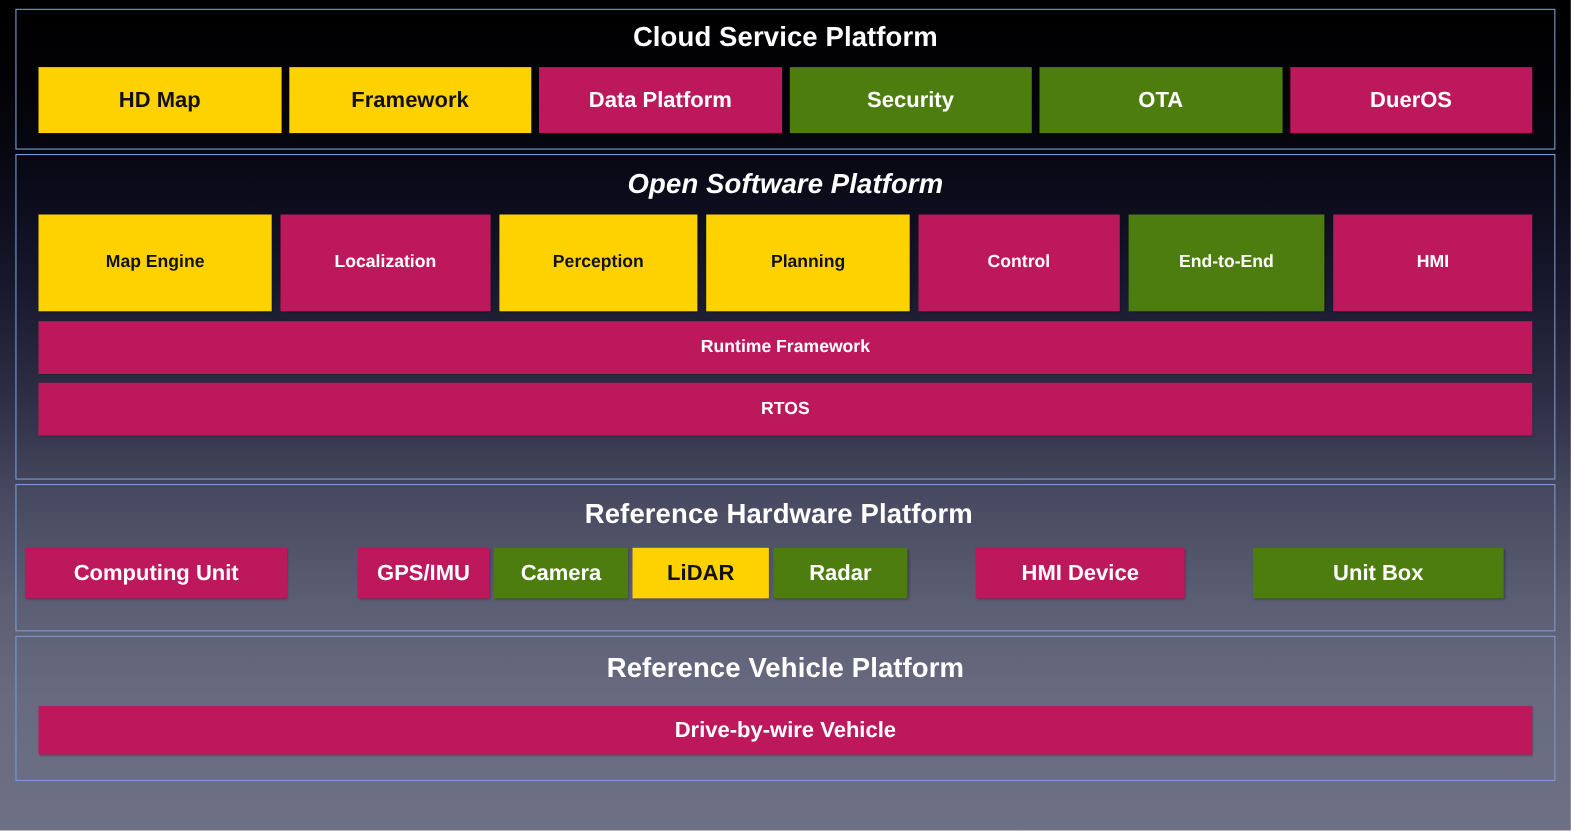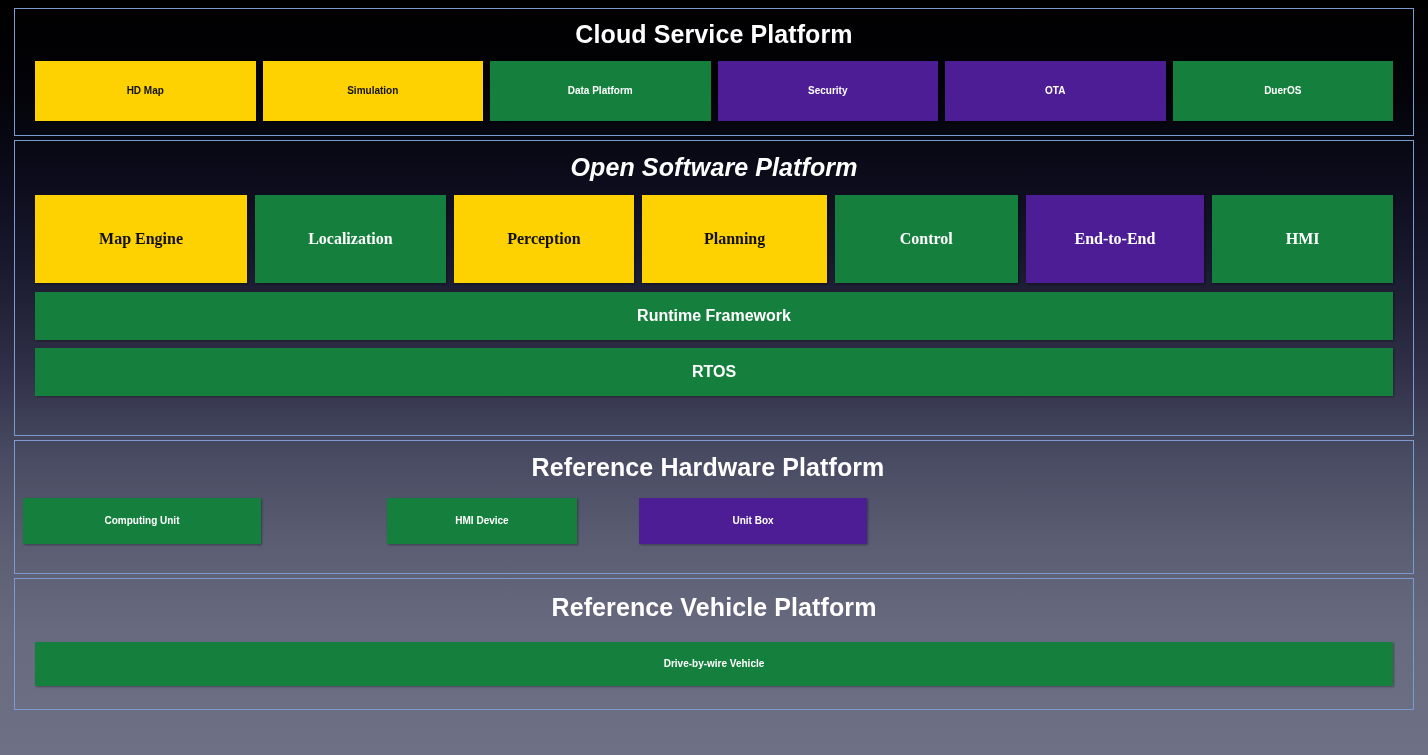--- a/index.html
+++ b/index.html
@@ -68,21 +68,20 @@
   #layer-software {
     height: 296px;
     padding: 14px 20px 16px 20px;
   }
   #layer-software .layer-title { margin-bottom: 15px; font-style: italic; }
   #layer-software .module-row {
     display: flex;
     gap: 8px;
     height: 88px;
     margin-bottom: 9px;
-    font-family: Liberation Serif, serif;
   }
   #layer-software .bar-row { height: 48px; margin-bottom: 8px; }
   #layer-software .bar-row:last-child { margin-bottom: 0; }
   #layer-software .bar-row .cell { width: 100%; height: 100%; }
 
   
   #layer-hardware {
     height: 134px;
     padding: 14px 20px 16px 8px;
   }
@@ -106,46 +105,46 @@
   }
   #layer-vehicle .layer-title { margin-bottom: 22px; text-align: center; }
   #layer-vehicle .row { height: 44px; }
   #layer-vehicle .cell { width: 100%; height: 100%; }
 
   
   .cell {
     display: flex;
     align-items: center;
     justify-content: center;
-    font-size: 10px;
+    font-size: 20px;
     font-weight: bold;
     text-align: center;
     line-height: 1.15;
     box-shadow: 1px 1px 2px rgba(0,0,0,0.35);
     padding: 0 4px;
     overflow: hidden;
     white-space: nowrap;
   }
   .cell.yellow { background: #fed100; color: #111111; }
-  .cell.blue   { background: #15803d; color: #ffffff; }
-  .cell.red    { background: #4c1d95; color: #ffffff; }
+  .cell.blue   { background: #be185d; color: #ffffff; }
+  .cell.red    { background: #4d7c0f; color: #ffffff; }
 
   .cell.mod { font-size: 16px; }
   .cell.bar { font-size: 16px; }
 </style>
 </head>
 <body>
 
 <div id="diagram">
 
   <section class="layer" id="layer-cloud">
     <div class="layer-title">Cloud Service Platform</div>
     <div class="row">
       <div class="cell yellow">HD Map</div>
-      <div class="cell yellow">Simulation</div>
+      <div class="cell yellow">Framework</div>
       <div class="cell blue">Data Platform</div>
       <div class="cell red">Security</div>
       <div class="cell red">OTA</div>
       <div class="cell blue">DuerOS</div>
     </div>
   </section>
 
   <section class="layer" id="layer-software">
     <div class="layer-title">Open Software Platform</div>
 
@@ -165,20 +164,26 @@
     <div class="bar-row">
       <div class="cell bar blue">RTOS</div>
     </div>
   </section>
 
   <section class="layer" id="layer-hardware">
     <div class="layer-title">Reference Hardware Platform</div>
     <div class="row">
       <div class="cell blue" style="width:238px">Computing Unit</div>
       <div class="spacer" style="width:64px"></div>
+      <div class="sensor-group">
+        <div class="cell blue" style="width:120px">GPS/IMU</div>
+        <div class="cell red" style="width:122px">Camera</div>
+        <div class="cell yellow" style="width:124px">LiDAR</div>
+        <div class="cell red" style="width:122px">Radar</div>
+      </div>
       <div class="spacer" style="width:62px"></div>
       <div class="cell blue" style="width:190px">HMI Device</div>
       <div class="spacer" style="width:62px"></div>
       <div class="cell red" style="width:228px">Unit Box</div>
     </div>
   </section>
 
   <section class="layer" id="layer-vehicle">
     <div class="layer-title">Reference Vehicle Platform</div>
     <div class="row">

